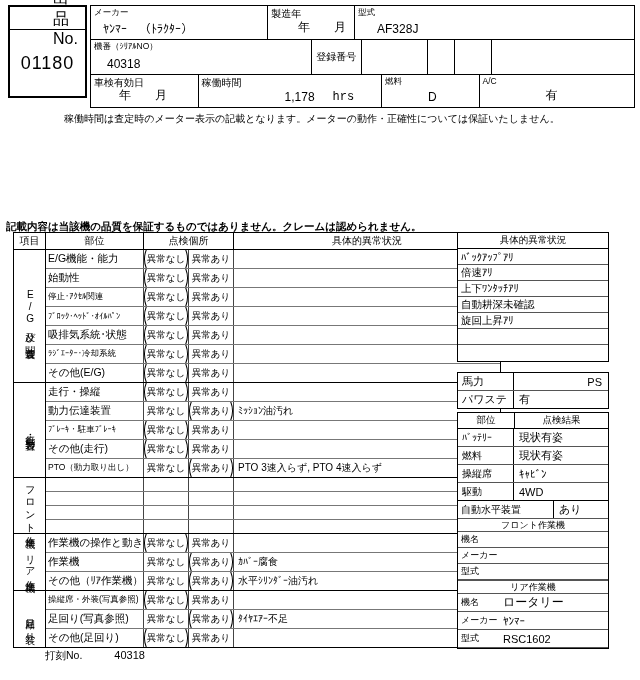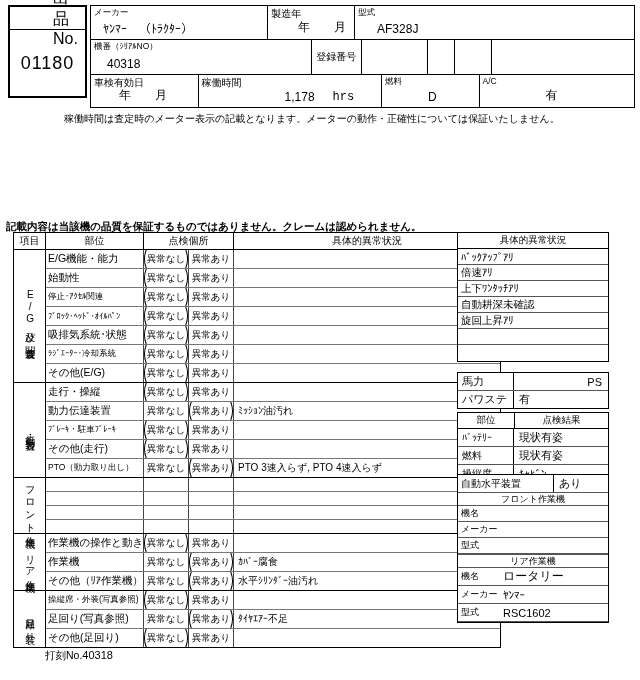--- a/index.html
+++ b/index.html
@@ -68,21 +68,21 @@
   .imp-head{display:flex;align-items:center;justify-content:center;font-size:9px;height:12px;border-bottom:1px solid #555;border-top:1px solid #555;}
   .imp-row{display:flex;align-items:center;height:16px;border-bottom:1px solid #555;box-sizing:border-box;}
   .imp-row .lab{font-size:9px;padding-left:3px;width:42px;white-space:nowrap;}
   .imp-row .val{font-size:11px;white-space:nowrap;}
   .imp-row.tall{height:18px;}
   .lev{display:flex;height:17px;font-size:10px;align-items:stretch;}
   .lev .k{width:96px;border-right:1px solid #000;display:flex;align-items:center;padding-left:3px;box-sizing:border-box;white-space:nowrap;}
   .lev .v{flex:1;display:flex;align-items:center;padding-left:5px;font-size:11px;}
 
   
-  .stamp{left:45px;top:649px;display:flex;align-items:baseline;}
+  .stamp{left:45px;top:649px;display:flex;gap:32px;align-items:baseline;}
   .stamp .lab{font-size:10.5px;}
   .stamp .val{font-size:11px;}
 </style>
 </head>
 <body>
 
 <div class="abs lot">
   <div class="lot-head">出 品 No.</div>
   <div class="lot-val">01180</div>
 </div>
@@ -436,21 +436,21 @@
   <div class="kv">
     <div class="k" style="font-size:10px;">操縦席</div>
     <div class="v">ｷｬﾋﾞﾝ</div>
   </div>
   <div class="kv">
     <div class="k" style="font-size:10px;">駆動</div>
     <div class="v">4WD</div>
   </div>
 </div>
 
-<div class="abs rp" style="top:474px;">
+<div class="abs rp" style="top:500px;">
   <div class="lev">
     <div class="k">自動水平装置</div>
     <div class="v">あり</div>
   </div>
   <div class="imp-head">フロント作業機</div>
   <div class="imp-row">
     <span class="lab">機名</span>
     <span class="val"></span>
   </div>
   <div class="imp-row">

